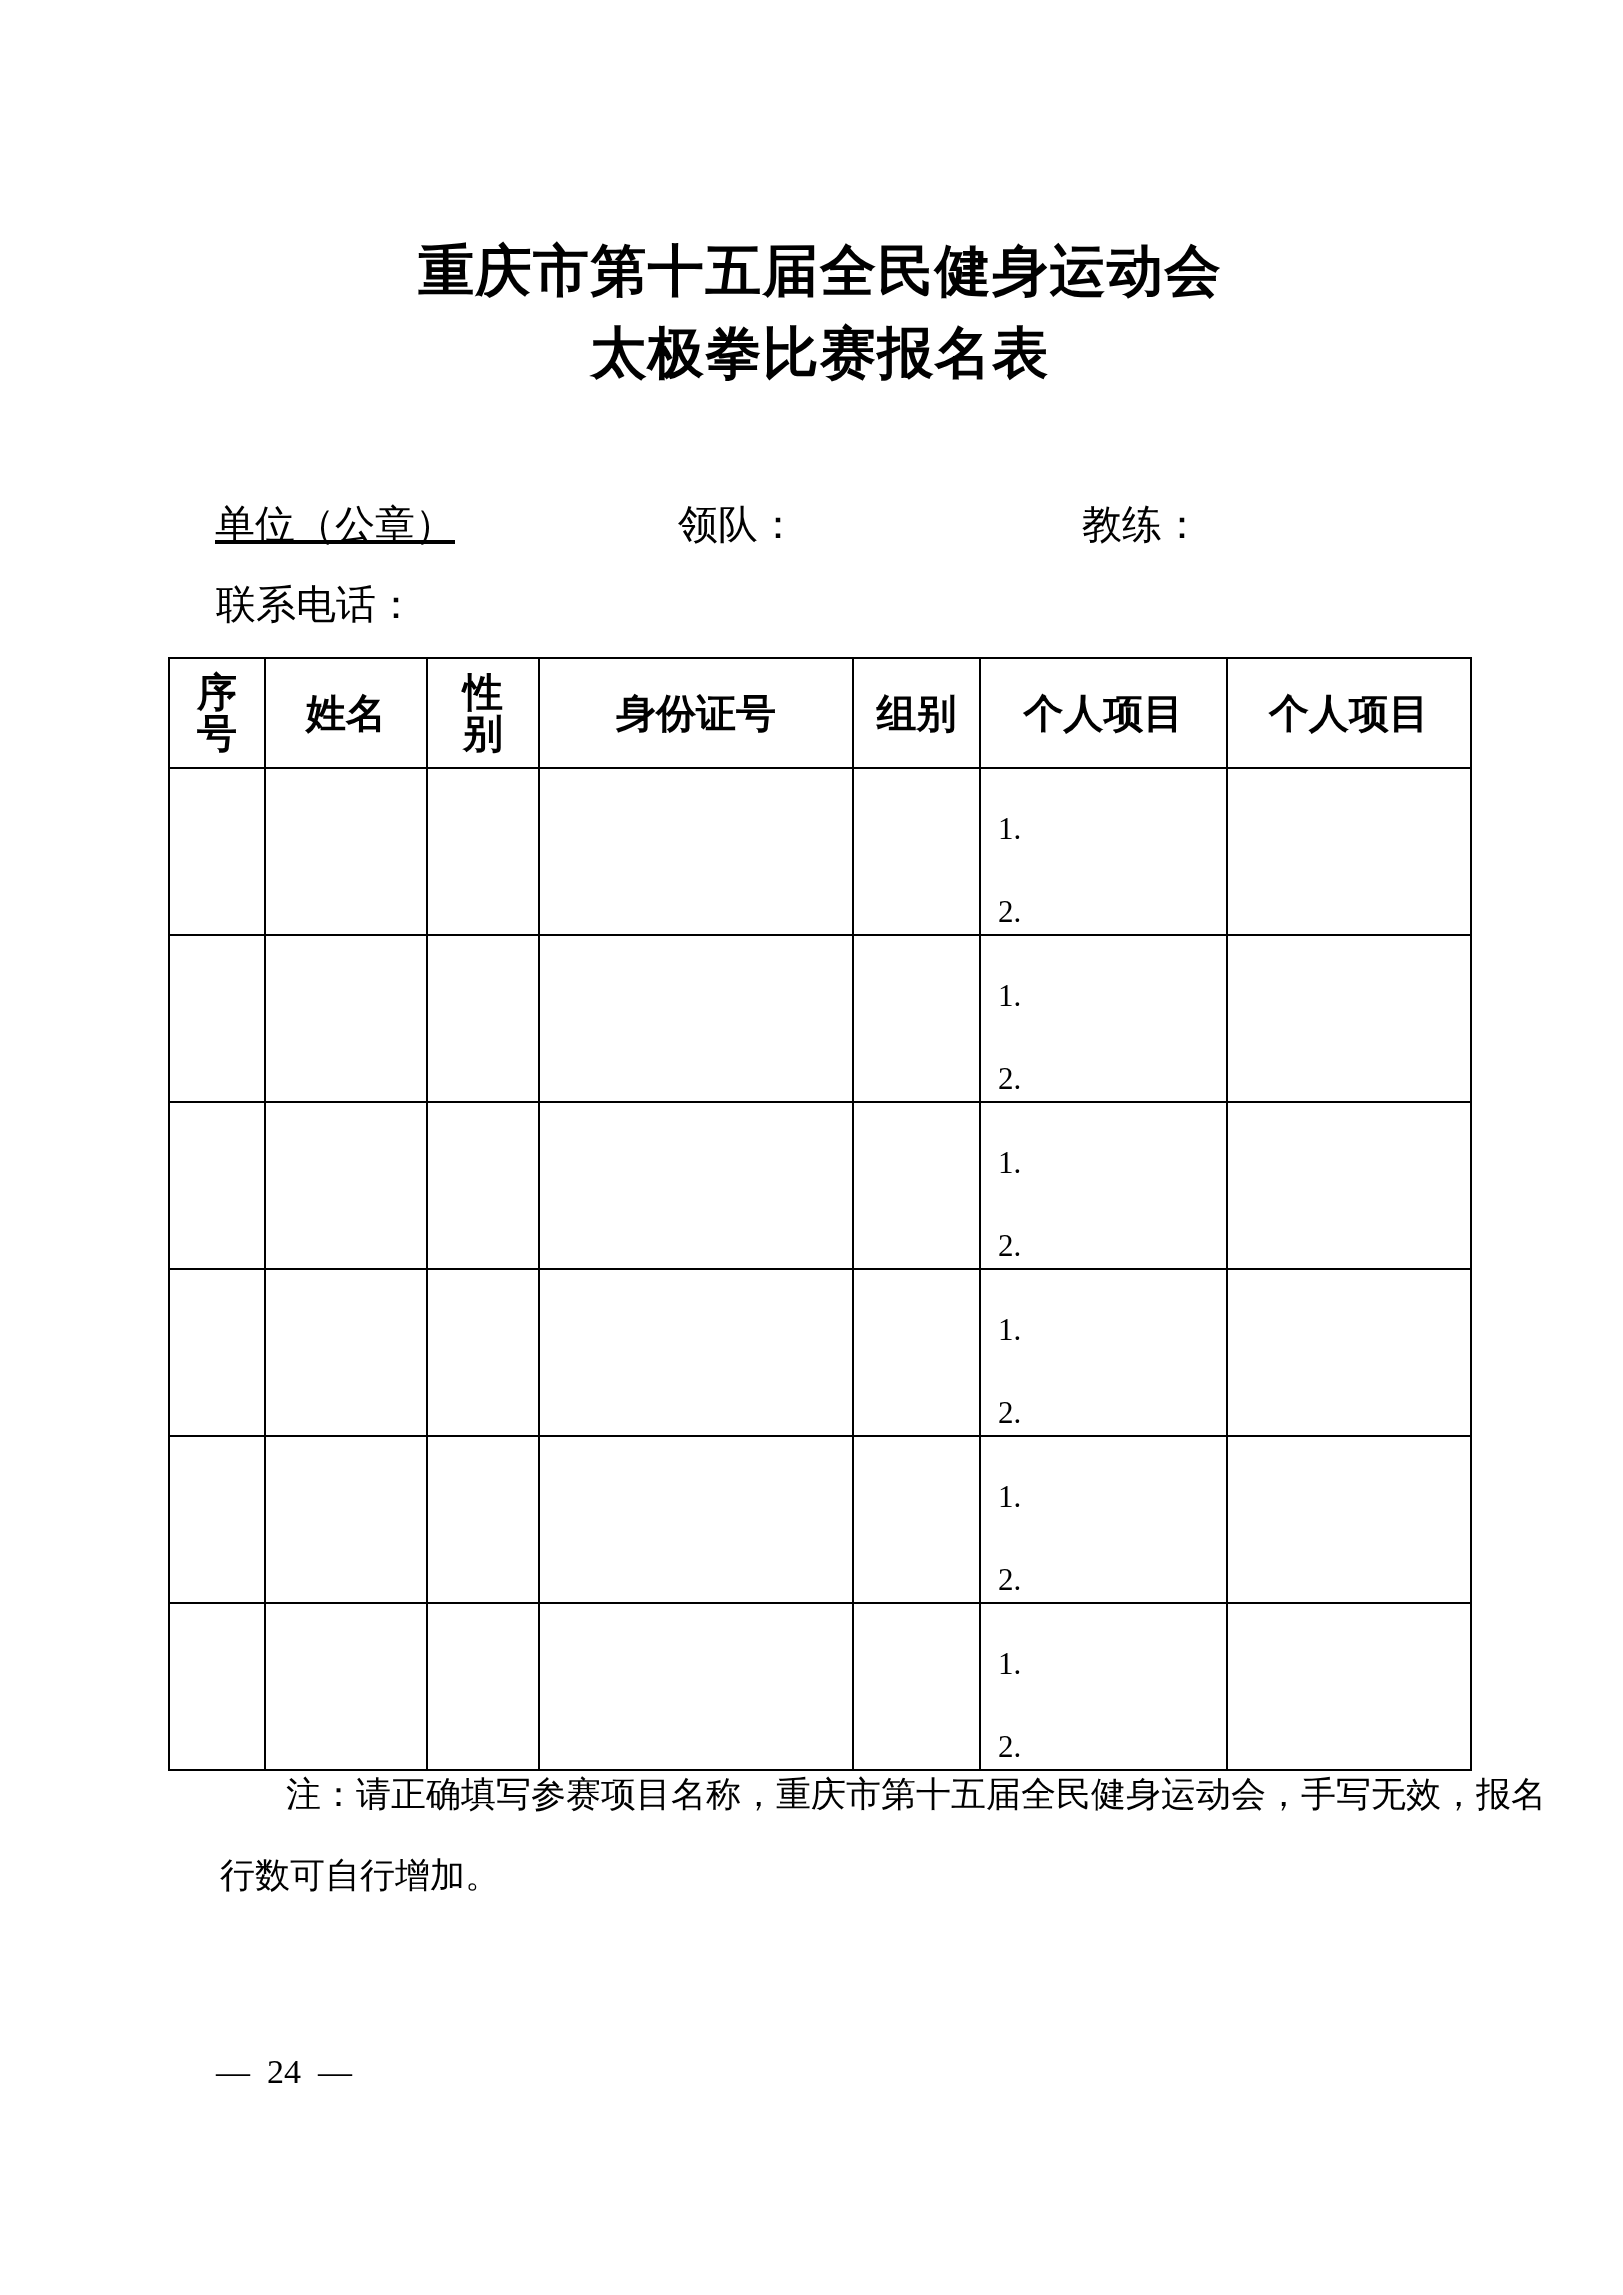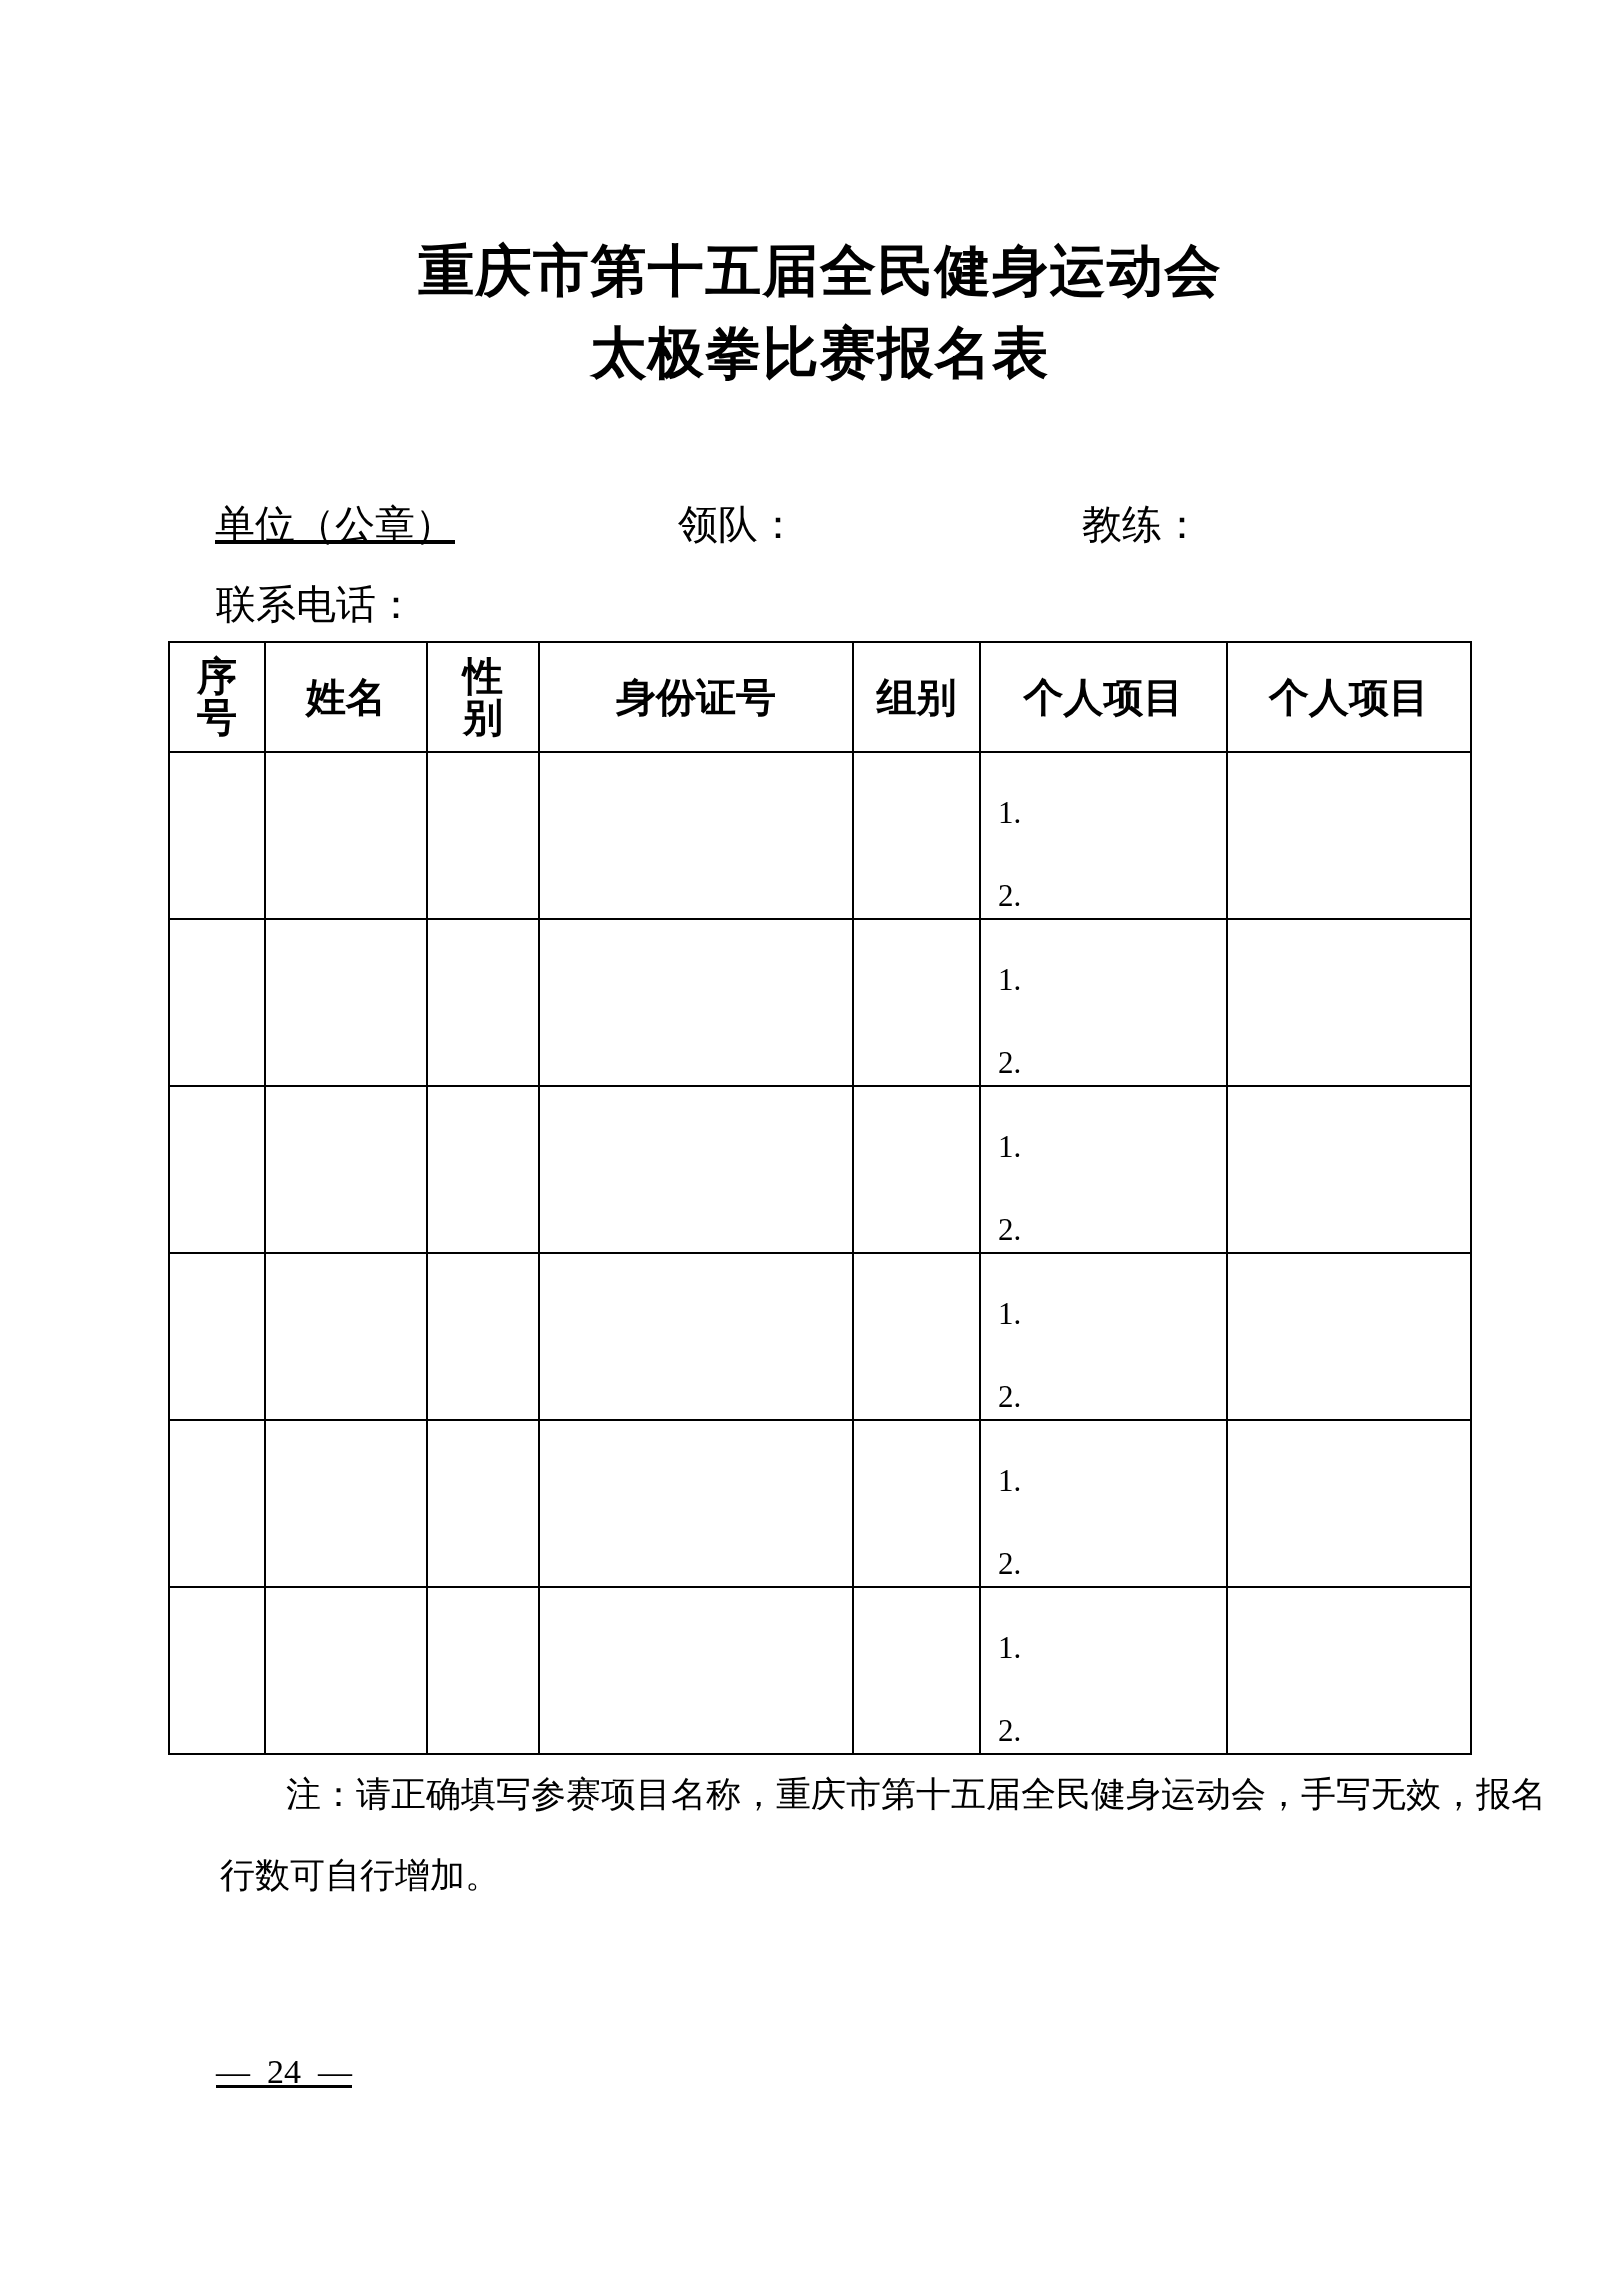--- a/index.html
+++ b/index.html
@@ -40,21 +40,21 @@
     width:1304px;
     border-collapse:collapse;
     table-layout:fixed;
   }
   table.reg th, table.reg td{
     border:2px solid #000;
     border-top-width:2.7px;border-bottom-width:2.7px;
     padding:0;
     vertical-align:middle;
   }
-  table.reg{border:2.7px solid #000;}
+  table.reg{border:2.7px solid #000;margin-top:16px;}
   table.reg th{
     height:108px;
     font-family:"Liberation Sans","DejaVu Sans",sans-serif;
     font-weight:bold;
     font-size:40px;line-height:1.02;
     text-align:center;
   }
   table.reg th .wrap2{
     display:inline-block;
     width:1.05em;
@@ -81,21 +81,20 @@
     white-space:nowrap;
   }
   .note-1{left:118px;top:1777px;}
   .note-2{left:52px;top:1858px;}
 
   .page-number{
     position:absolute;
     left:48px;top:2055px;
     font-size:34px;line-height:1.0;
     white-space:pre;
-    text-decoration:underline;
   }
 </style>
 </head>
 <body>
 
 <div class="page">
   <div class="content">
 
     <div class="title title-1">重庆市第十五届全民健身运动会</div>
     <div class="title title-2">太极拳比赛报名表</div>

